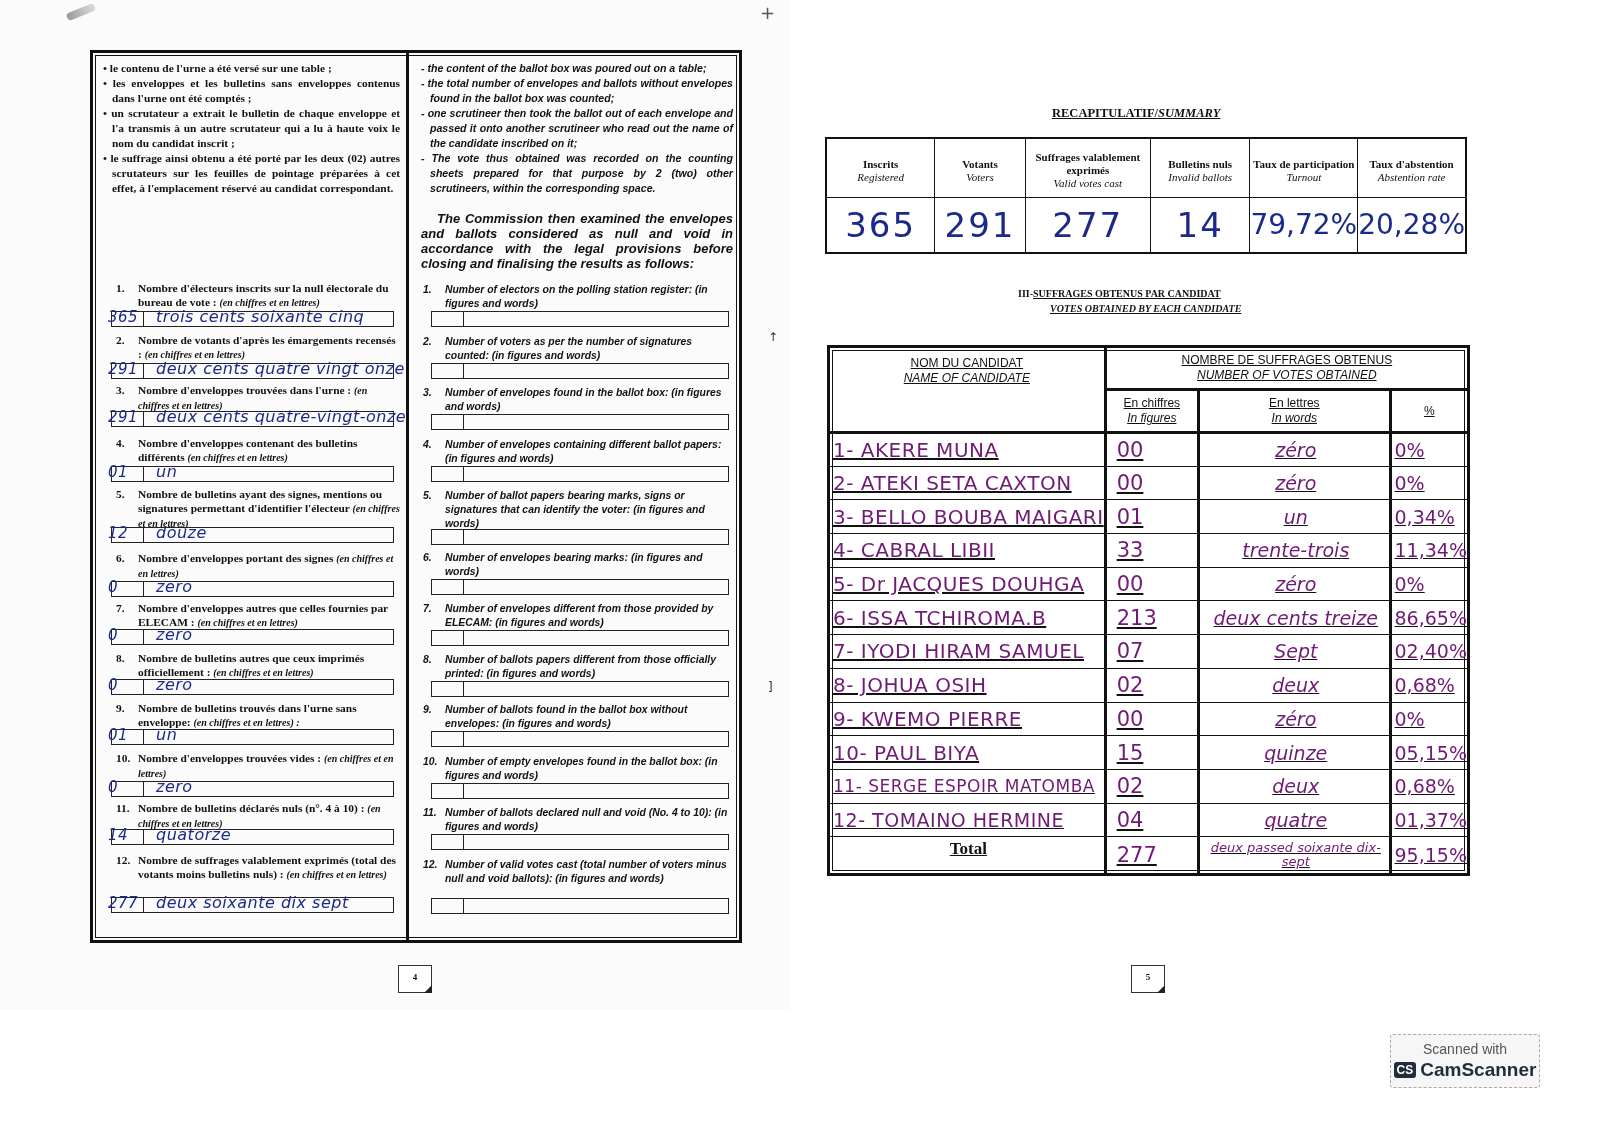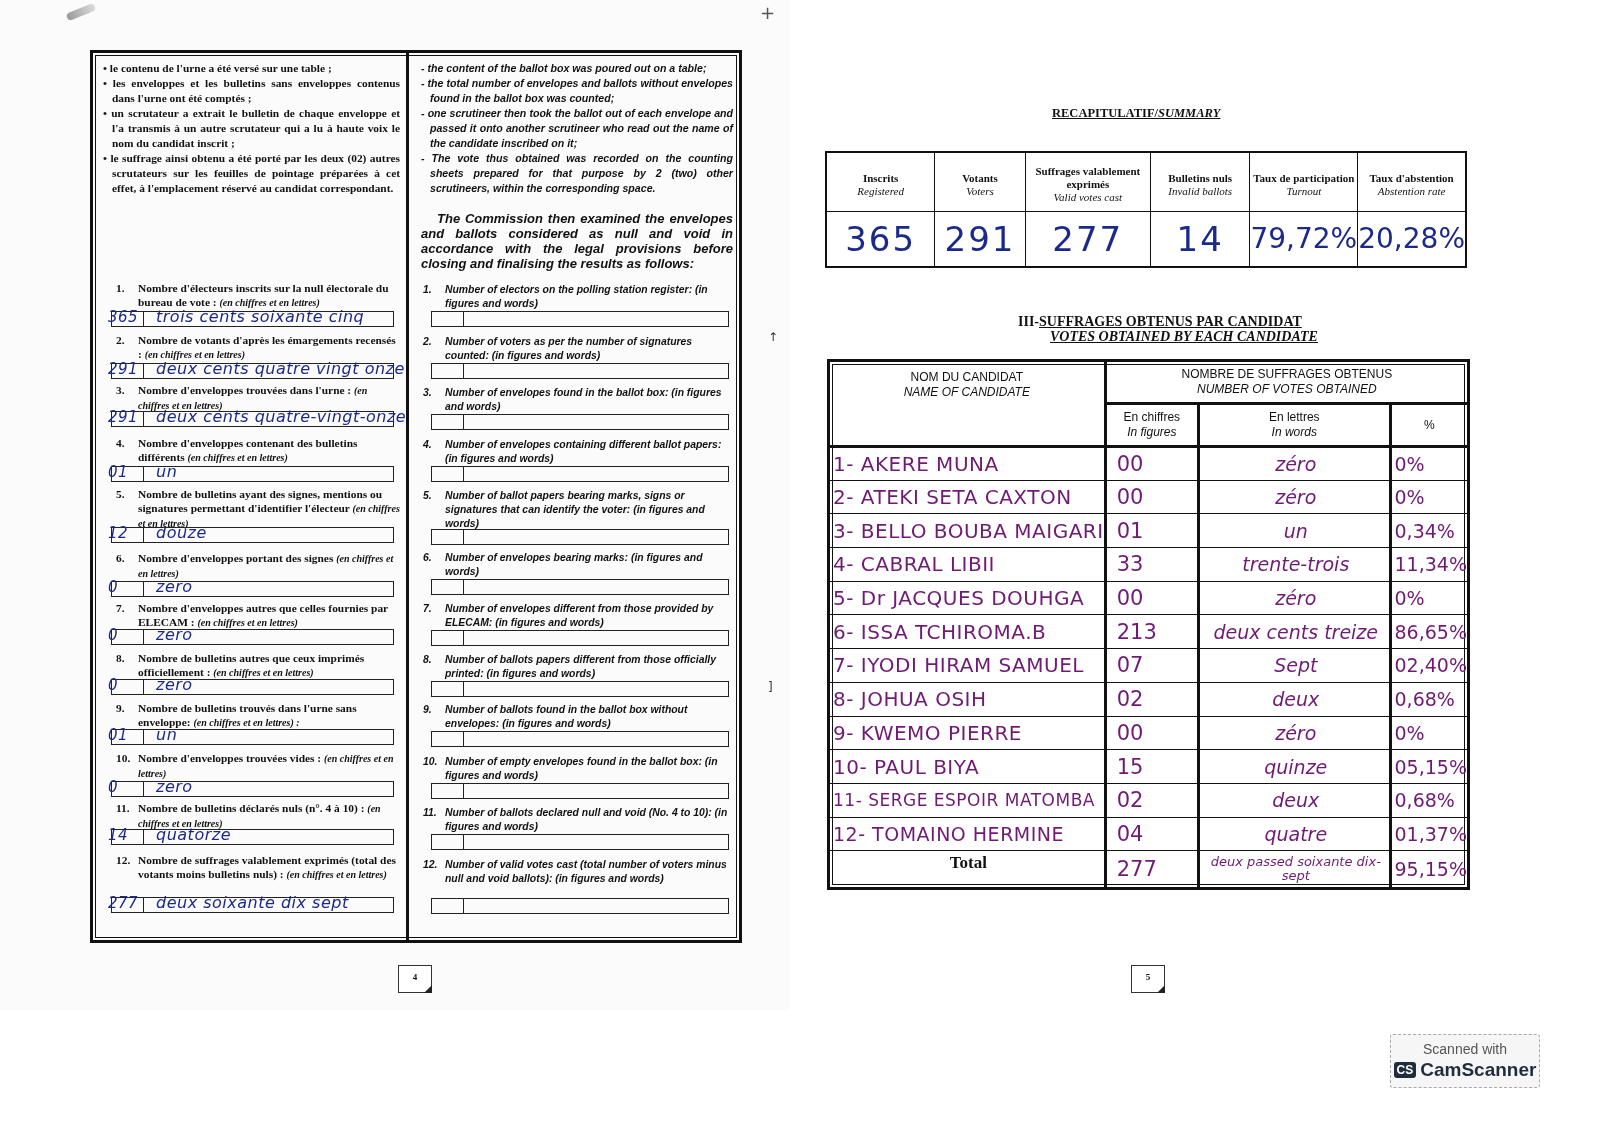--- a/index.html
+++ b/index.html
@@ -53,40 +53,40 @@
     }
     .ab-fig .hw { left: -4px; top: -4px; font-size: 15px; }
     .ab-words .hw { left: 12px; top: -5px; font-size: 16px; }
 
     
     .summary-title {
       position: absolute; left: 1052px; top: 106px; font-size: 12.5px; font-weight: bold;
       text-decoration: underline;
     }
     .summary-title em { font-style: italic; }
-    table { border-collapse: collapse; margin-top: 14px; }
+    table { border-collapse: collapse; }
     .summary-table { position: absolute; left: 825px; top: 137px; width: 642px; border: 2.4px solid #111; }
     .summary-table th {
       border: 1.6px solid #111; font-size: 11px; font-weight: bold; padding: 8px 2px 2px 2px;
       height: 59px; vertical-align: middle; text-align: center; line-height: 13px;
     }
     .summary-table th em { display: block; font-weight: normal; font-style: italic; }
     .summary-table td { border: 1.6px solid #111; height: 56px; text-align: center; position: relative; }
     .summary-table td .hw { position: static; font-size: 34px; font-style: normal; letter-spacing: 2px; }
     .summary-table td .hw.small { font-size: 28px; letter-spacing: 0; }
 
     .section-title {
-      position: absolute; left: 1018px; top: 286px; font-size: 14px; font-weight: bold; line-height: 15px; margin-top: 28px;
+      position: absolute; left: 1018px; top: 286px; font-size: 10px; font-weight: bold; line-height: 15px;
     }
     .section-title .u { text-decoration: underline; }
     .section-title .en { display: block; padding-left: 32px; font-style: italic; text-decoration: underline; }
 
     .cand-table {
       position: absolute; left: 827px; top: 345px; width: 643px;
-      border: 3px solid #111; outline: 1px solid #111; outline-offset: -6px;
+      border: 3px solid #111; outline: 1px solid #111; outline-offset: -6px; text-decoration: underline;
     }
     .cand-table th { font-size: 12px; font-weight: normal; font-family: "Liberation Sans", sans-serif; text-align: center; line-height: 15px; }
     .cand-table th em { display: block; font-style: italic; }
     .cand-table .h-name { width: 268px; border-right: 3px solid #111; vertical-align: top; padding-top: 8px; height: 86px; }
     .cand-table .h-group { height: 40px; border-bottom: 3px solid #111; }
     .cand-table .h-sub { height: 40px; border-right: 3px solid #111; font-size: 12px; }
     .cand-table .h-sub:last-child { border-right: none; }
     .cand-table td {
       height: 33.7px; border-top: 1.6px solid #111; position: relative; white-space: nowrap;
       font-family: "DejaVu Sans", sans-serif; color: #701a75; font-size: 21px; padding-left: 3px;

